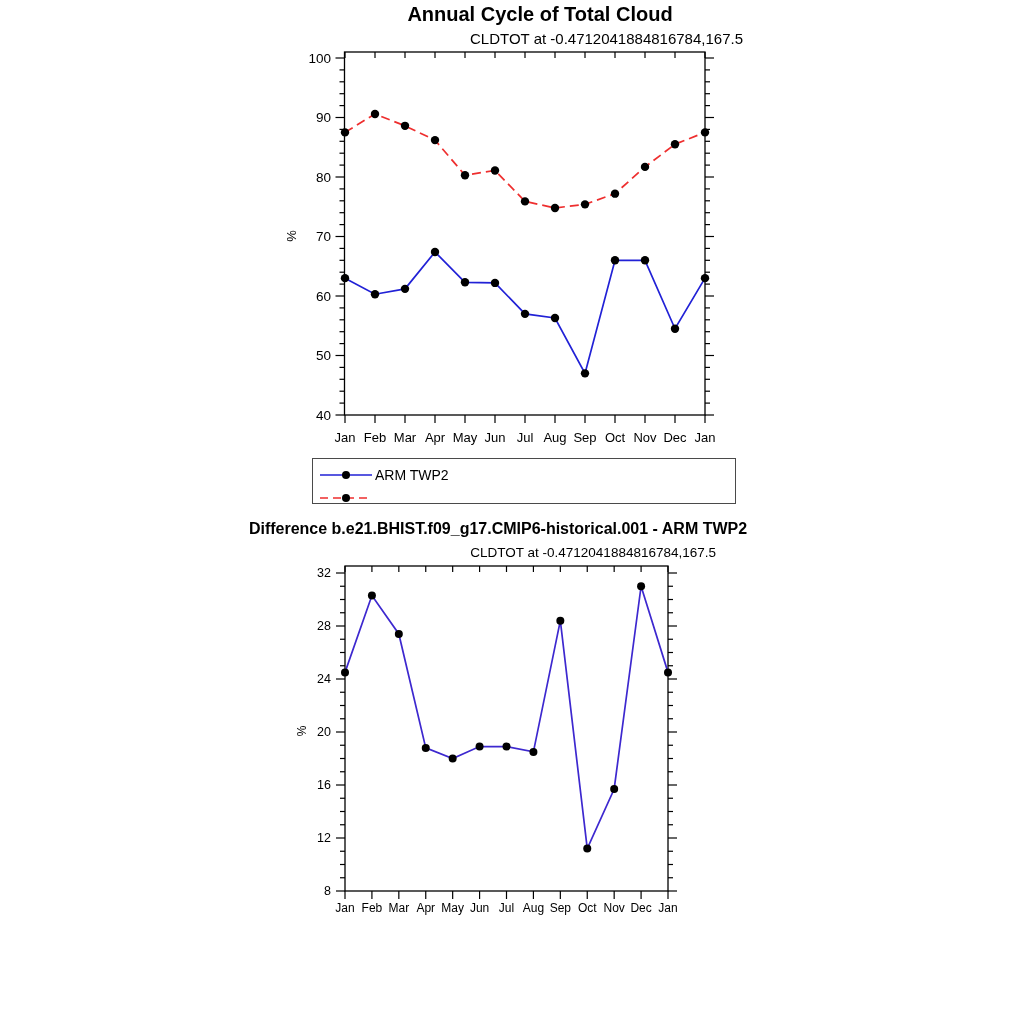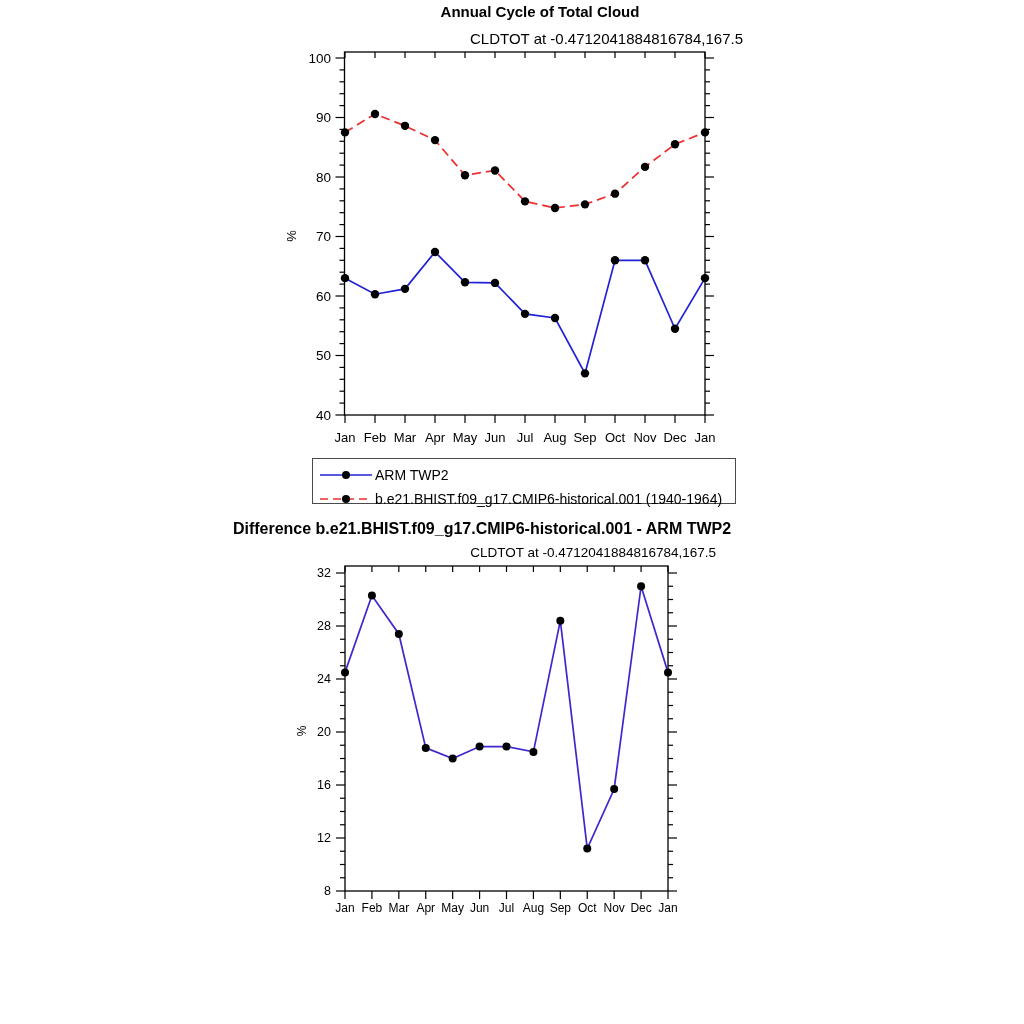--- a/index.html
+++ b/index.html
@@ -1,26 +1,26 @@
 <!DOCTYPE html>
 <html><head>
 <meta charset="utf-8">
 <style>
   html,body{margin:0;padding:0;background:#ffffff;}
   .page{
     position:relative;width:1024px;height:1024px;background:#ffffff;
     font-family:"Liberation Sans","DejaVu Sans",sans-serif;color:#000;overflow:hidden;
   }
-  .chart-title{position:absolute;text-align:center;font-weight:700;font-size:15px;white-space:nowrap;}
+  .chart-title{position:absolute;text-align:center;font-weight:700;font-size:20px;white-space:nowrap;}
   .chart-subtitle{position:absolute;text-align:right;font-weight:400;font-size:15px;white-space:nowrap;}
   #title-1{font-size:16px;}
   #subtitle-1{font-size:13.5px;}
   #title-0{top:3px;left:290px;width:500px;}
   #subtitle-0{top:30px;left:243px;width:500px;}
-  #title-1{top:520px;left:232px;width:500px;}
+  #title-1{top:520px;left:248px;width:500px;}
   #subtitle-1{top:545px;left:216px;width:500px;}
   #plot-canvas{position:absolute;left:0;top:0;}
   svg text{font-family:"Liberation Sans","DejaVu Sans",sans-serif;}
   .legend{
     position:absolute;left:312px;top:458px;width:424px;height:46px;
     border:1px solid #4a4a4a;box-sizing:border-box;background:#ffffff;
     display:flex;flex-direction:column;justify-content:space-evenly;padding-left:5px;
   }
   .legend-row{display:flex;align-items:center;height:20px;margin-top:8px;}
   .legend-row span{font-size:14px;white-space:nowrap;margin-left:1px;}
@@ -322,17 +322,16 @@
           <line x1="2" y1="7" x2="54" y2="7" stroke="#2121d6" stroke-width="1.7"></line>
           <circle cx="28" cy="7" r="4" fill="#000000"></circle>
         </svg>
       <span>ARM TWP2</span>
     </div>
     <div class="legend-row">
       <svg class="swatch" width="56" height="14">
           <line x1="2" y1="7" x2="54" y2="7" stroke="#ee2e2e" stroke-width="1.7" stroke-dasharray="8 5"></line>
           <circle cx="28" cy="7" r="4" fill="#000000"></circle>
         </svg>
-      <span>b.e21.BHIST.f09_g17.CMIP6-historical.001 (1940-1964)</span>
     </div>
   </div>
 
 </div>
 
 </body></html>

